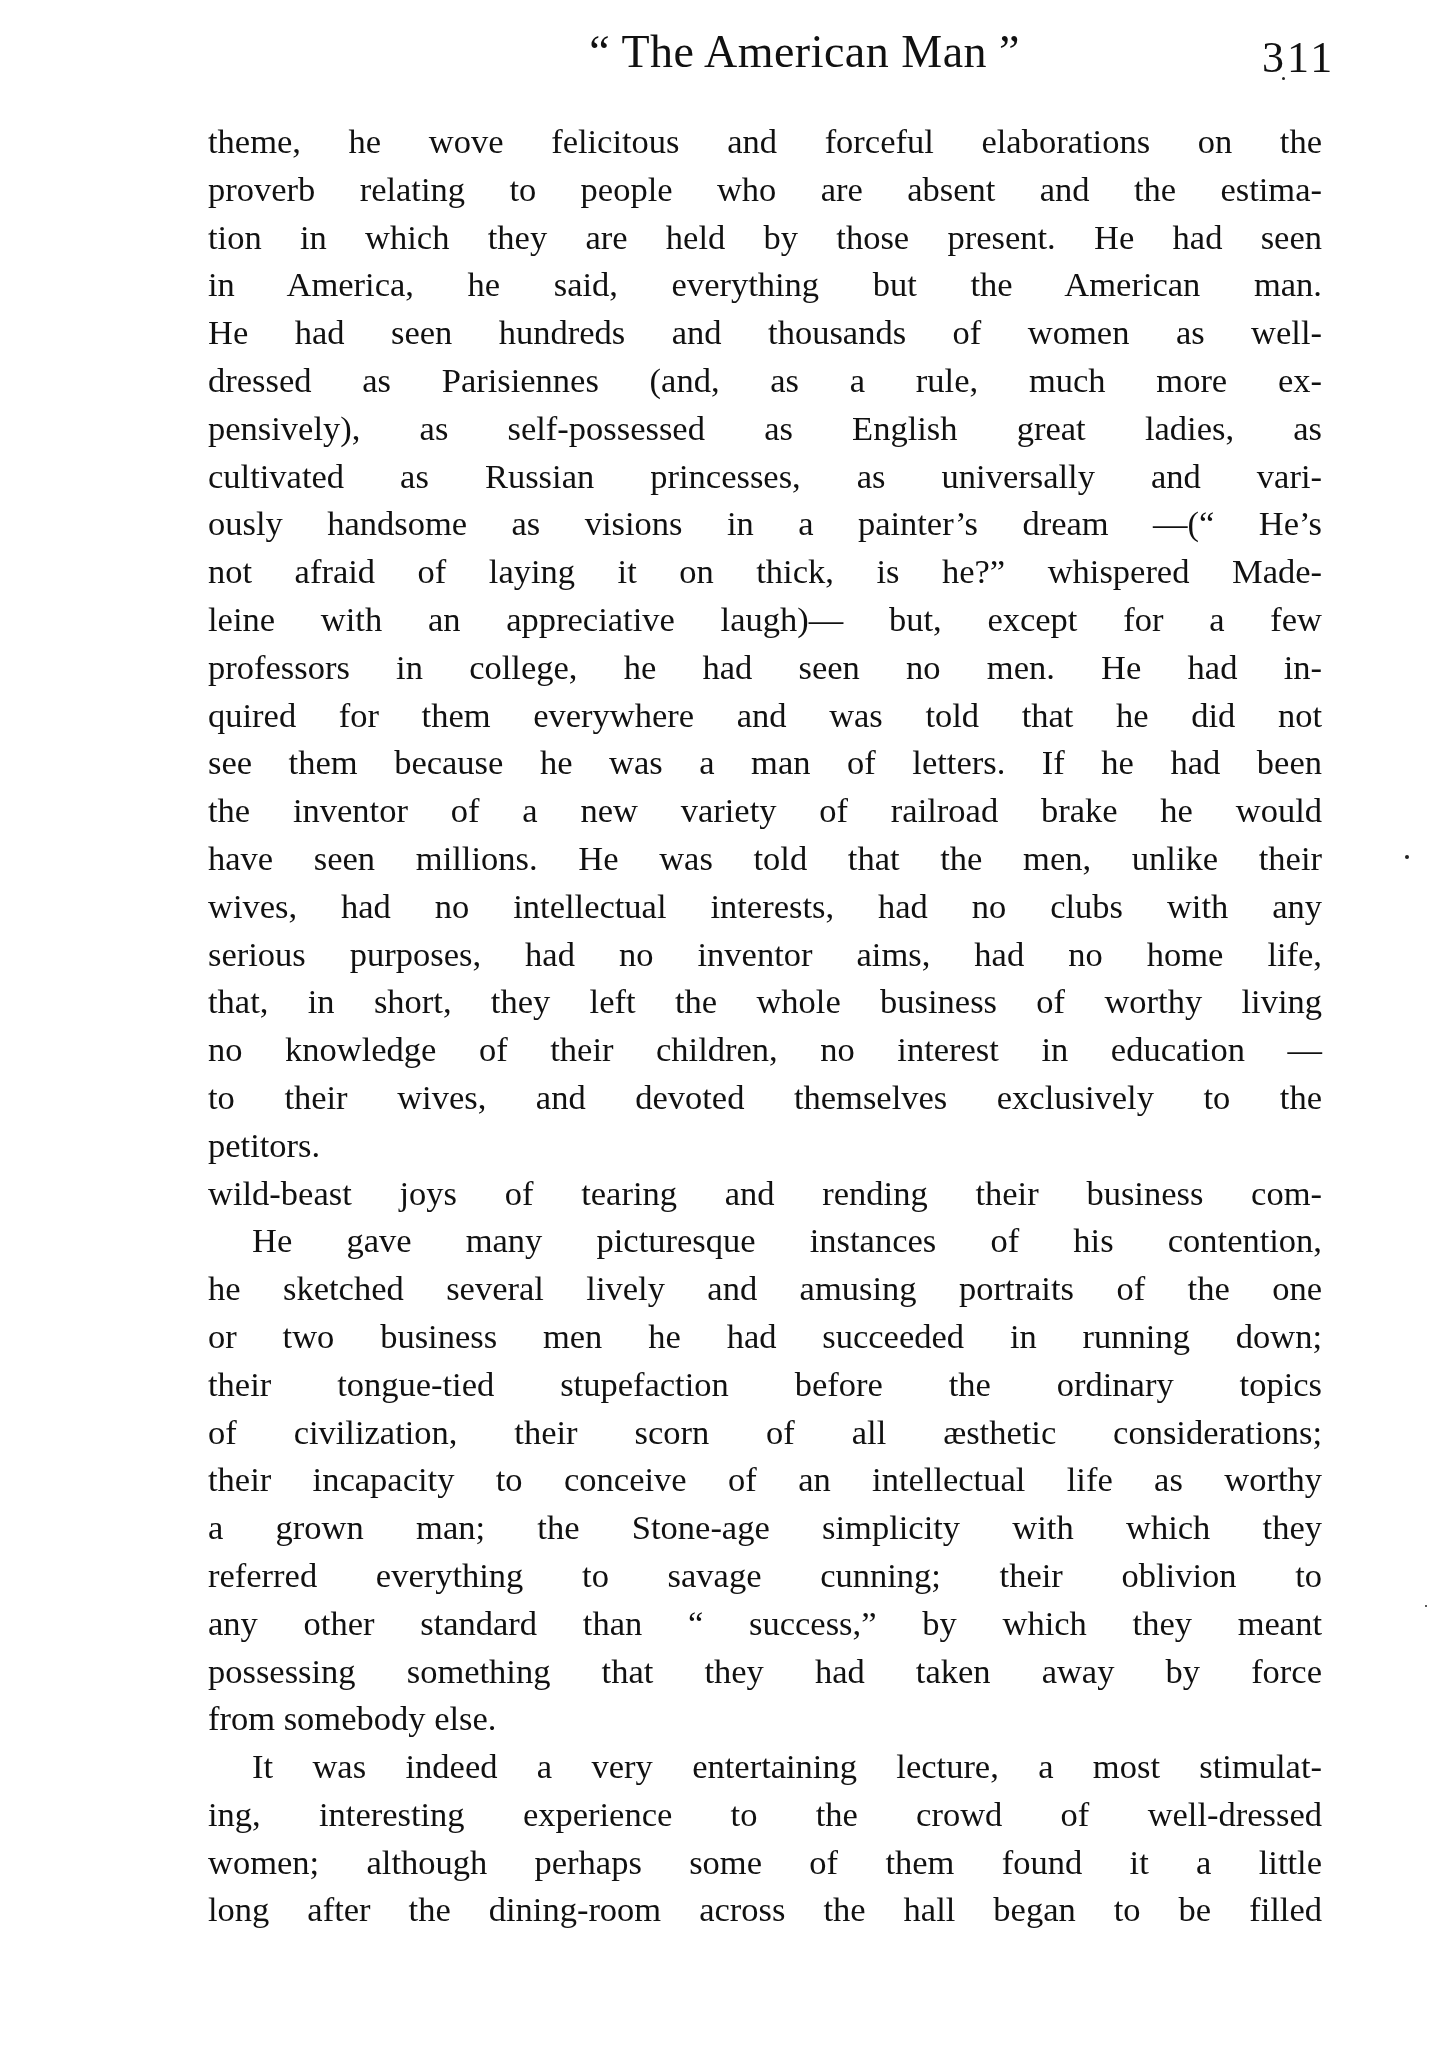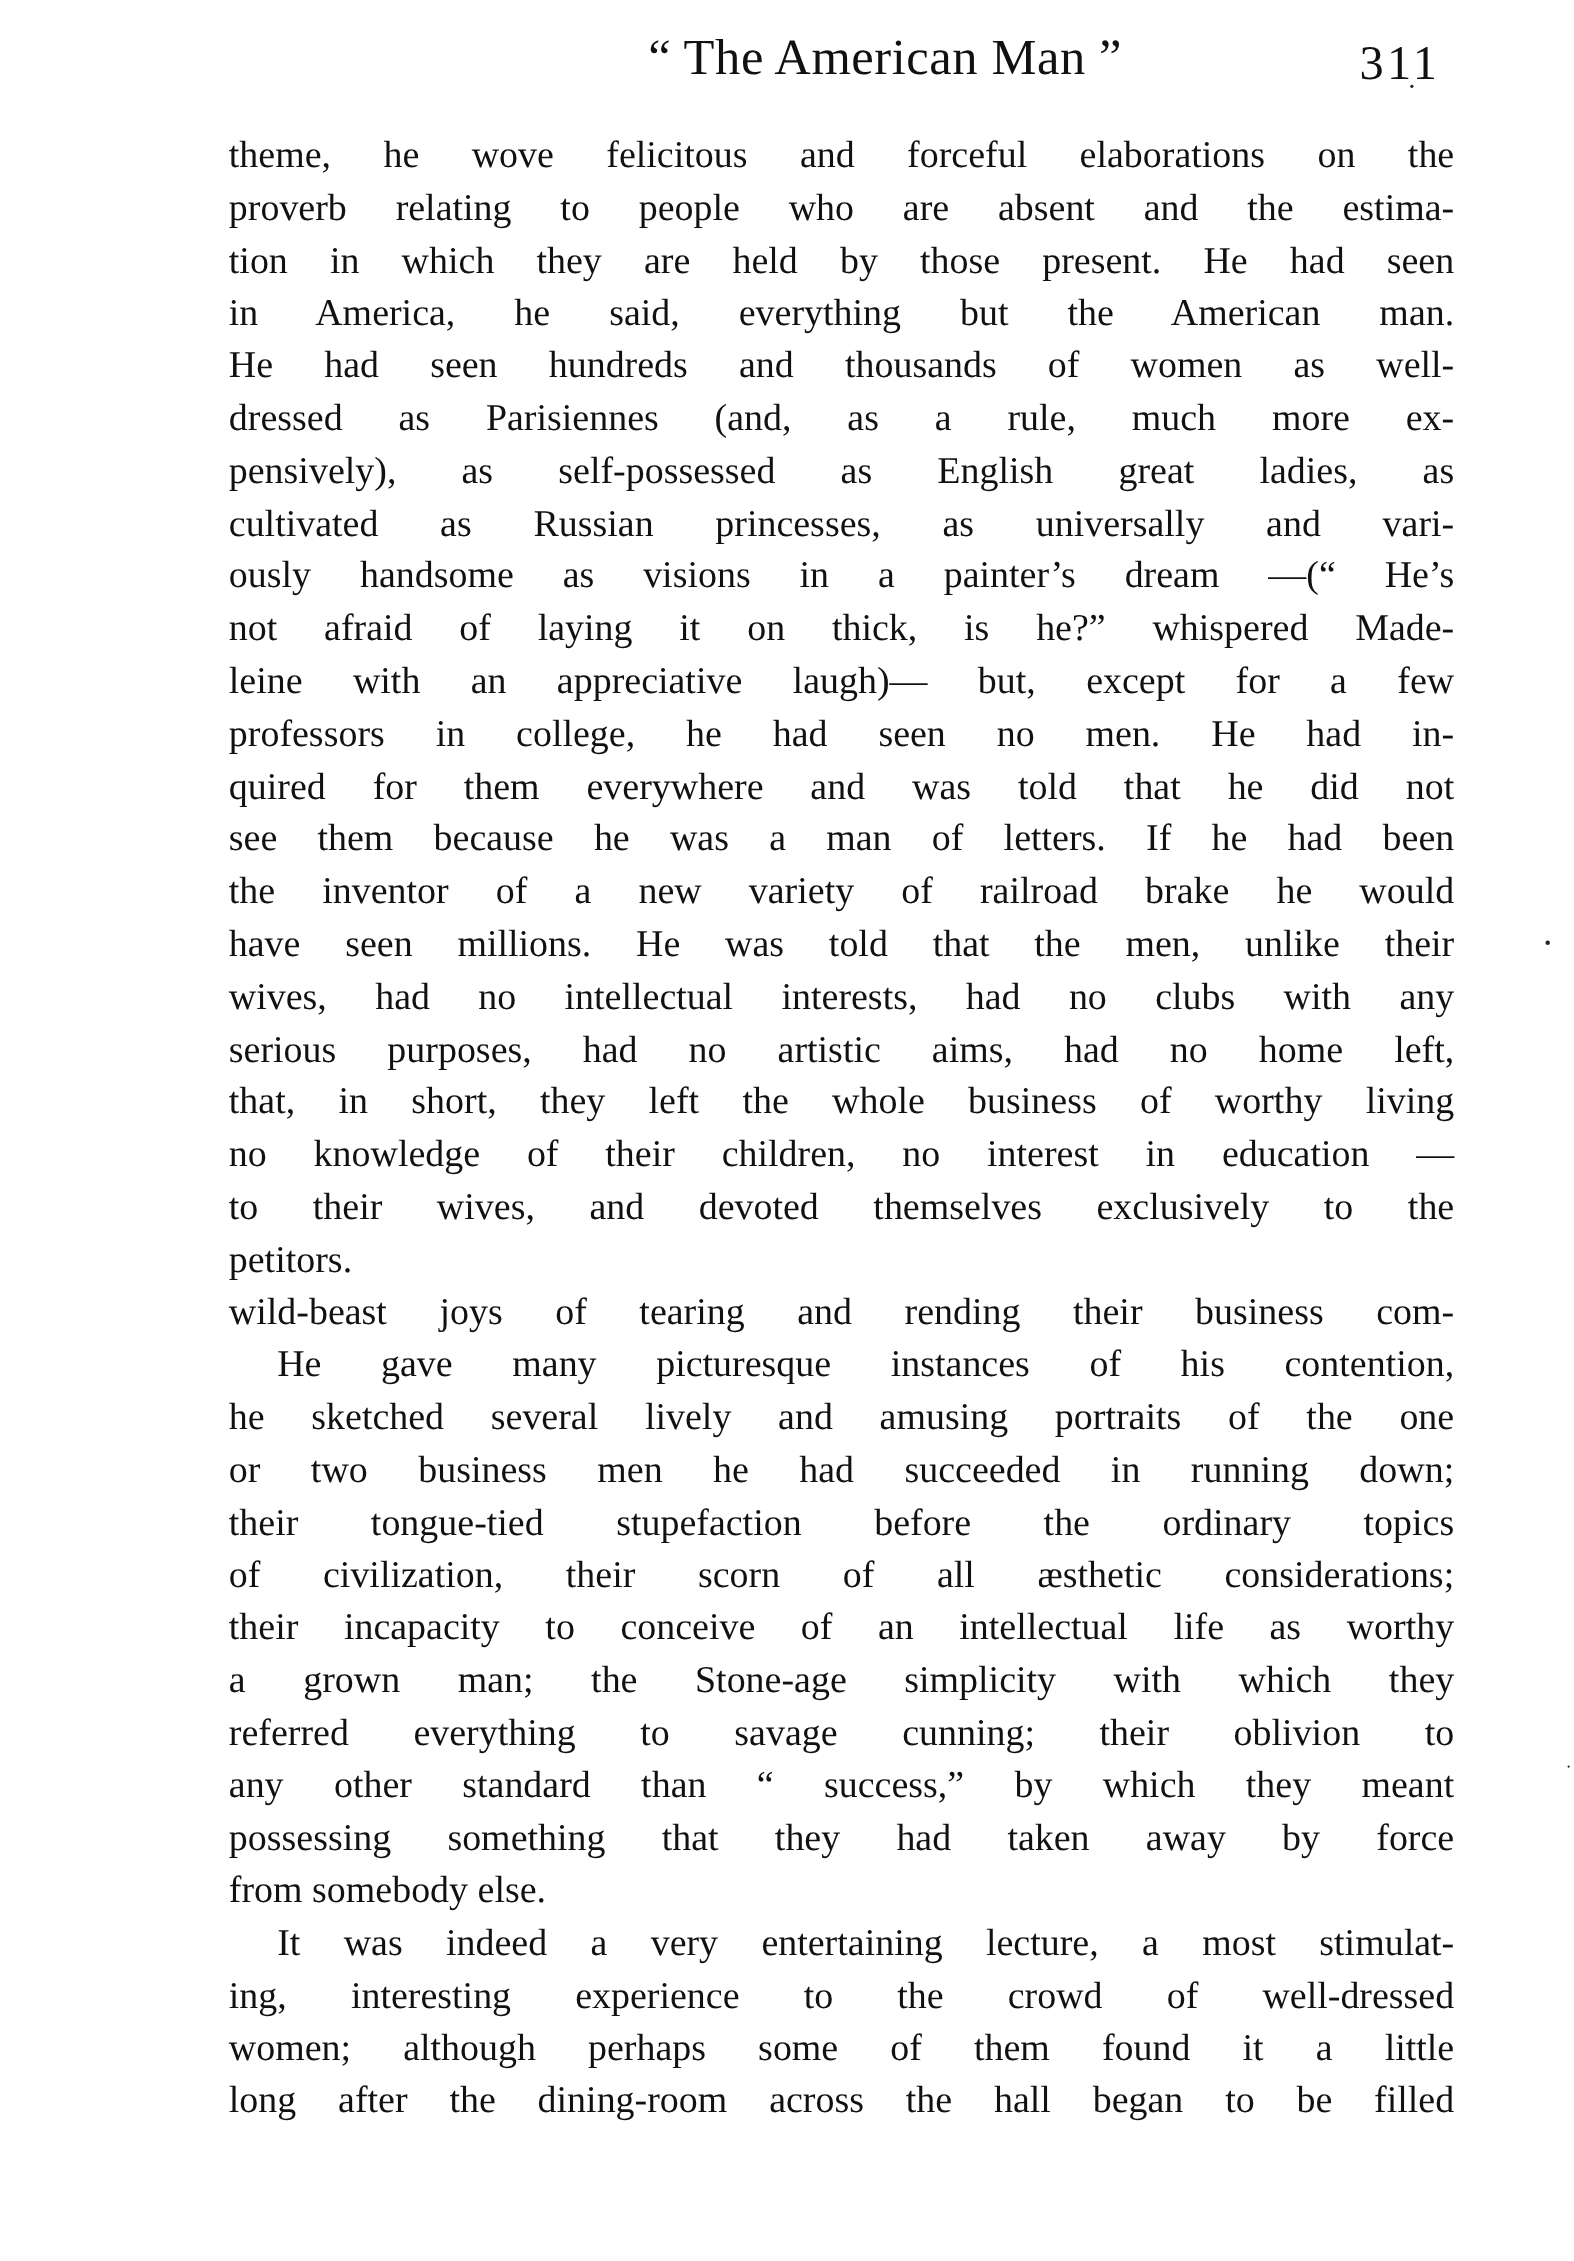--- a/index.html
+++ b/index.html
@@ -19,21 +19,21 @@
     width: 580px;
     font-size: 46px;
     line-height: 60px;
     letter-spacing: 0.5px;
     white-space: nowrap;
     text-align: right;
   }
   .page-number {
     position: absolute;
     top: 28px;
-    left: 1236px;
+    left: 1262px;
     font-size: 44px;
     line-height: 60px;
     letter-spacing: 3px;
   }
   .body-text {
     position: absolute;
     left: 176px;
     top: 118px;
     width: 1114px;
     font-size: 34.5px;
@@ -73,21 +73,21 @@
       <span class="line">cultivated as Russian princesses, as universally and vari-</span>
       <span class="line">ously handsome as visions in a painter’s dream —(“ He’s</span>
       <span class="line">not afraid of laying it on thick, is he?” whispered Made-</span>
       <span class="line">leine with an appreciative laugh)— but, except for a few</span>
       <span class="line">professors in college, he had seen no men.  He had in-</span>
       <span class="line">quired for them everywhere and was told that he did not</span>
       <span class="line">see them because he was a man of letters.  If he had been</span>
       <span class="line">the inventor of a new variety of railroad brake he would</span>
       <span class="line">have seen millions.  He was told that the men, unlike their</span>
       <span class="line">wives, had no intellectual interests, had no clubs with any</span>
-      <span class="line">serious purposes, had no artistic aims, had no home left,</span>
+      <span class="line">serious purposes, had no inventor aims, had no home life,</span>
       <span class="line">that, in short, they left the whole business of worthy living</span>
       <span class="line">no knowledge of their children, no interest in education —</span>
       <span class="line">to their wives, and devoted themselves exclusively to the</span>
       <span class="line last">petitors.</span>
       <span class="line">wild-beast joys of tearing and rending their business com-</span>
     </div>
 
     <div>
       <span class="line indent">He gave many picturesque instances of his contention,</span>
       <span class="line">he sketched several lively and amusing portraits of the one</span>

